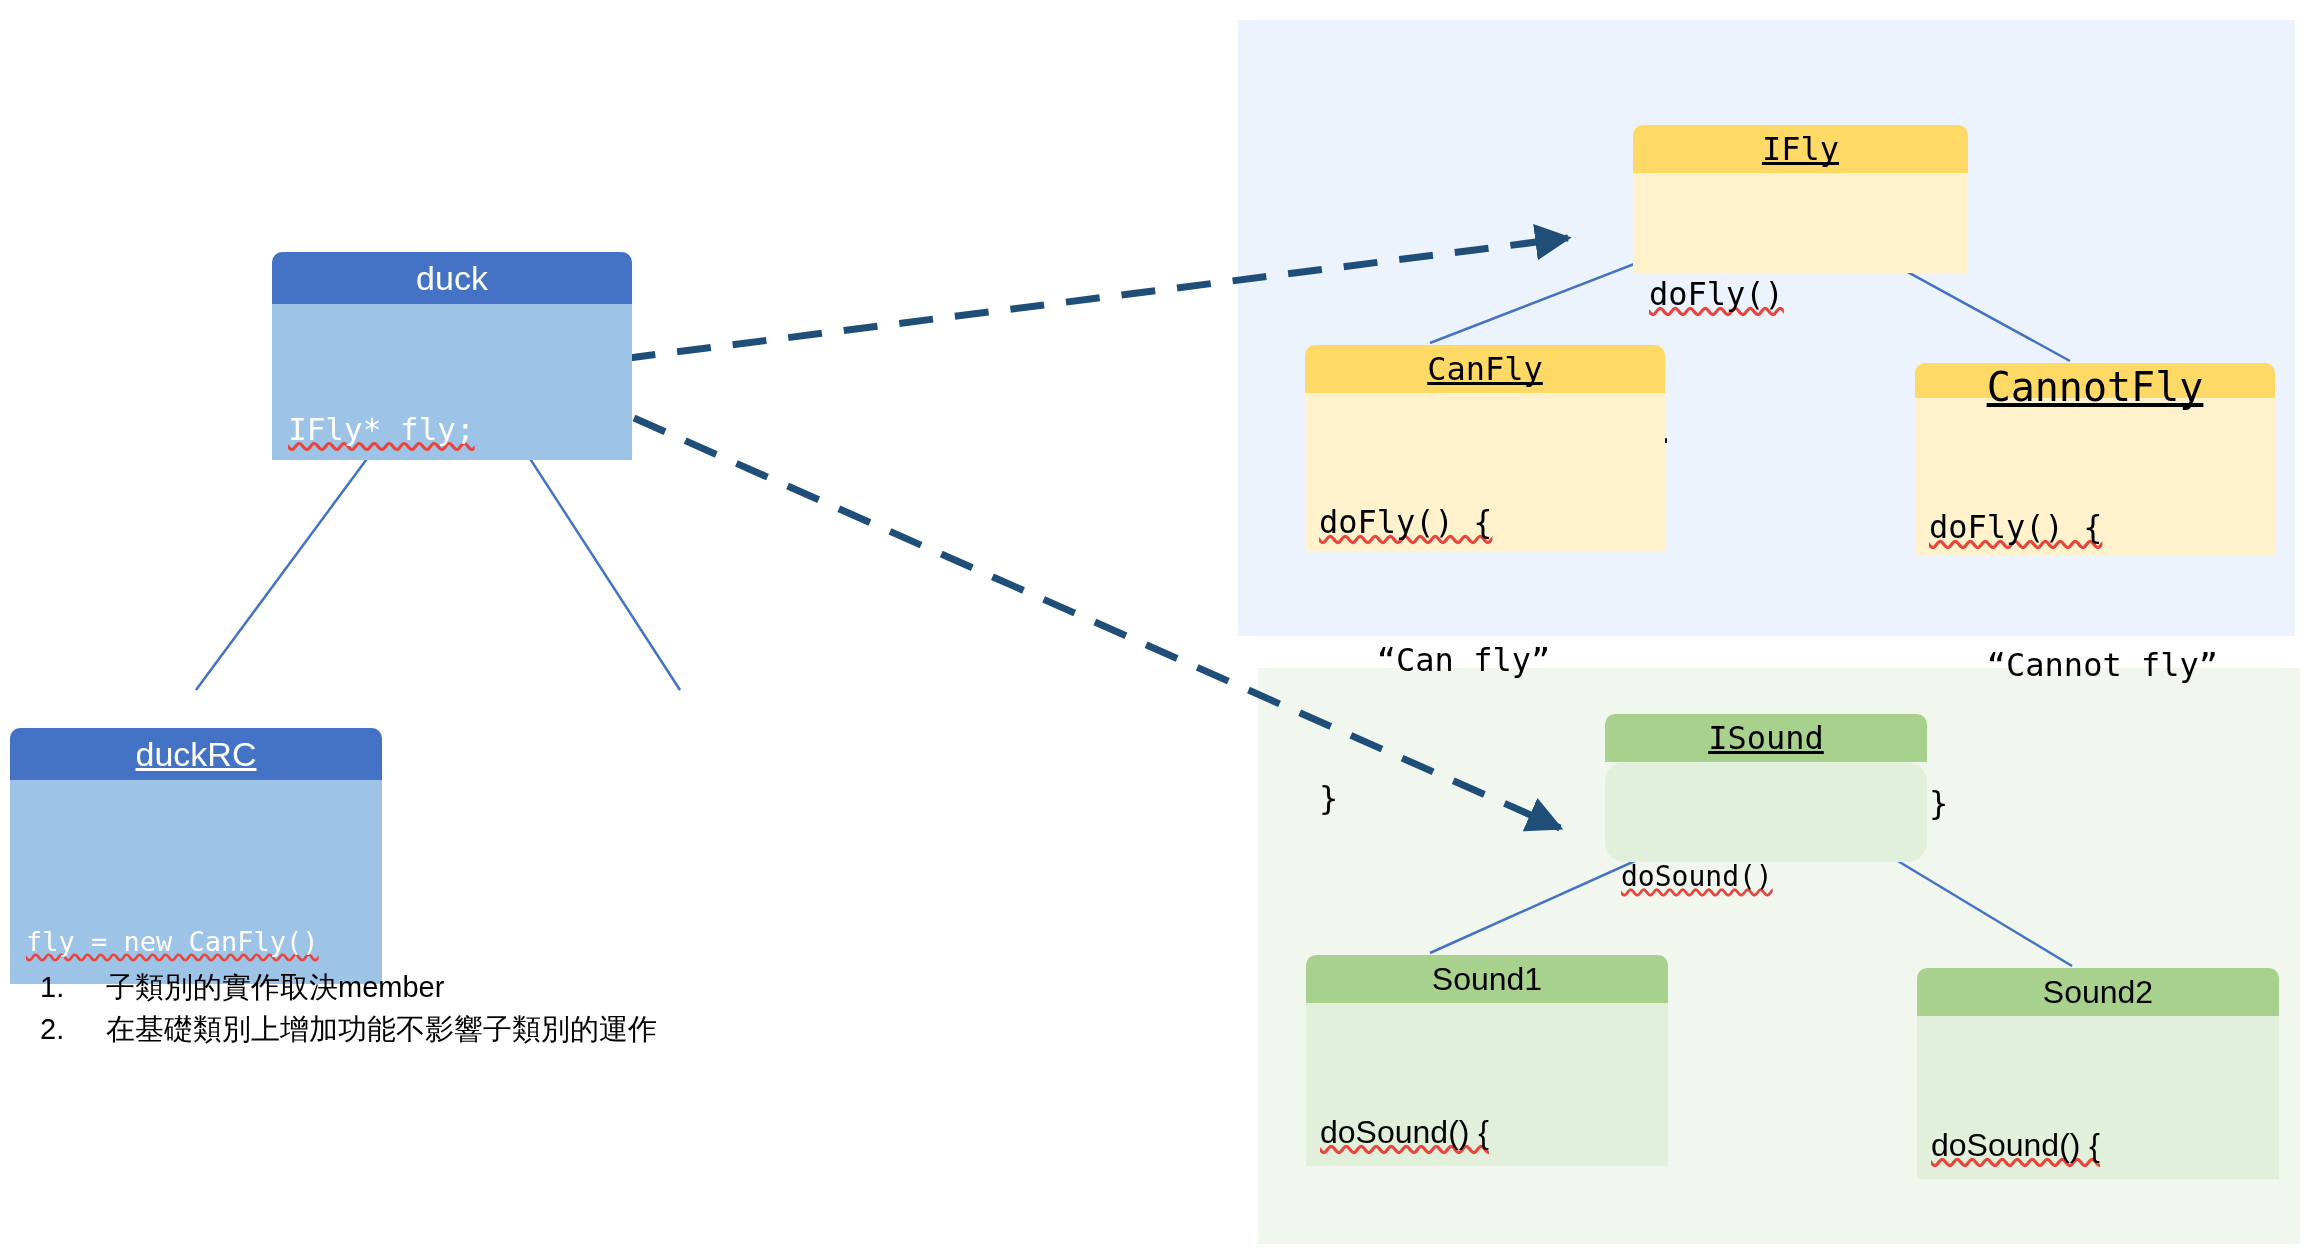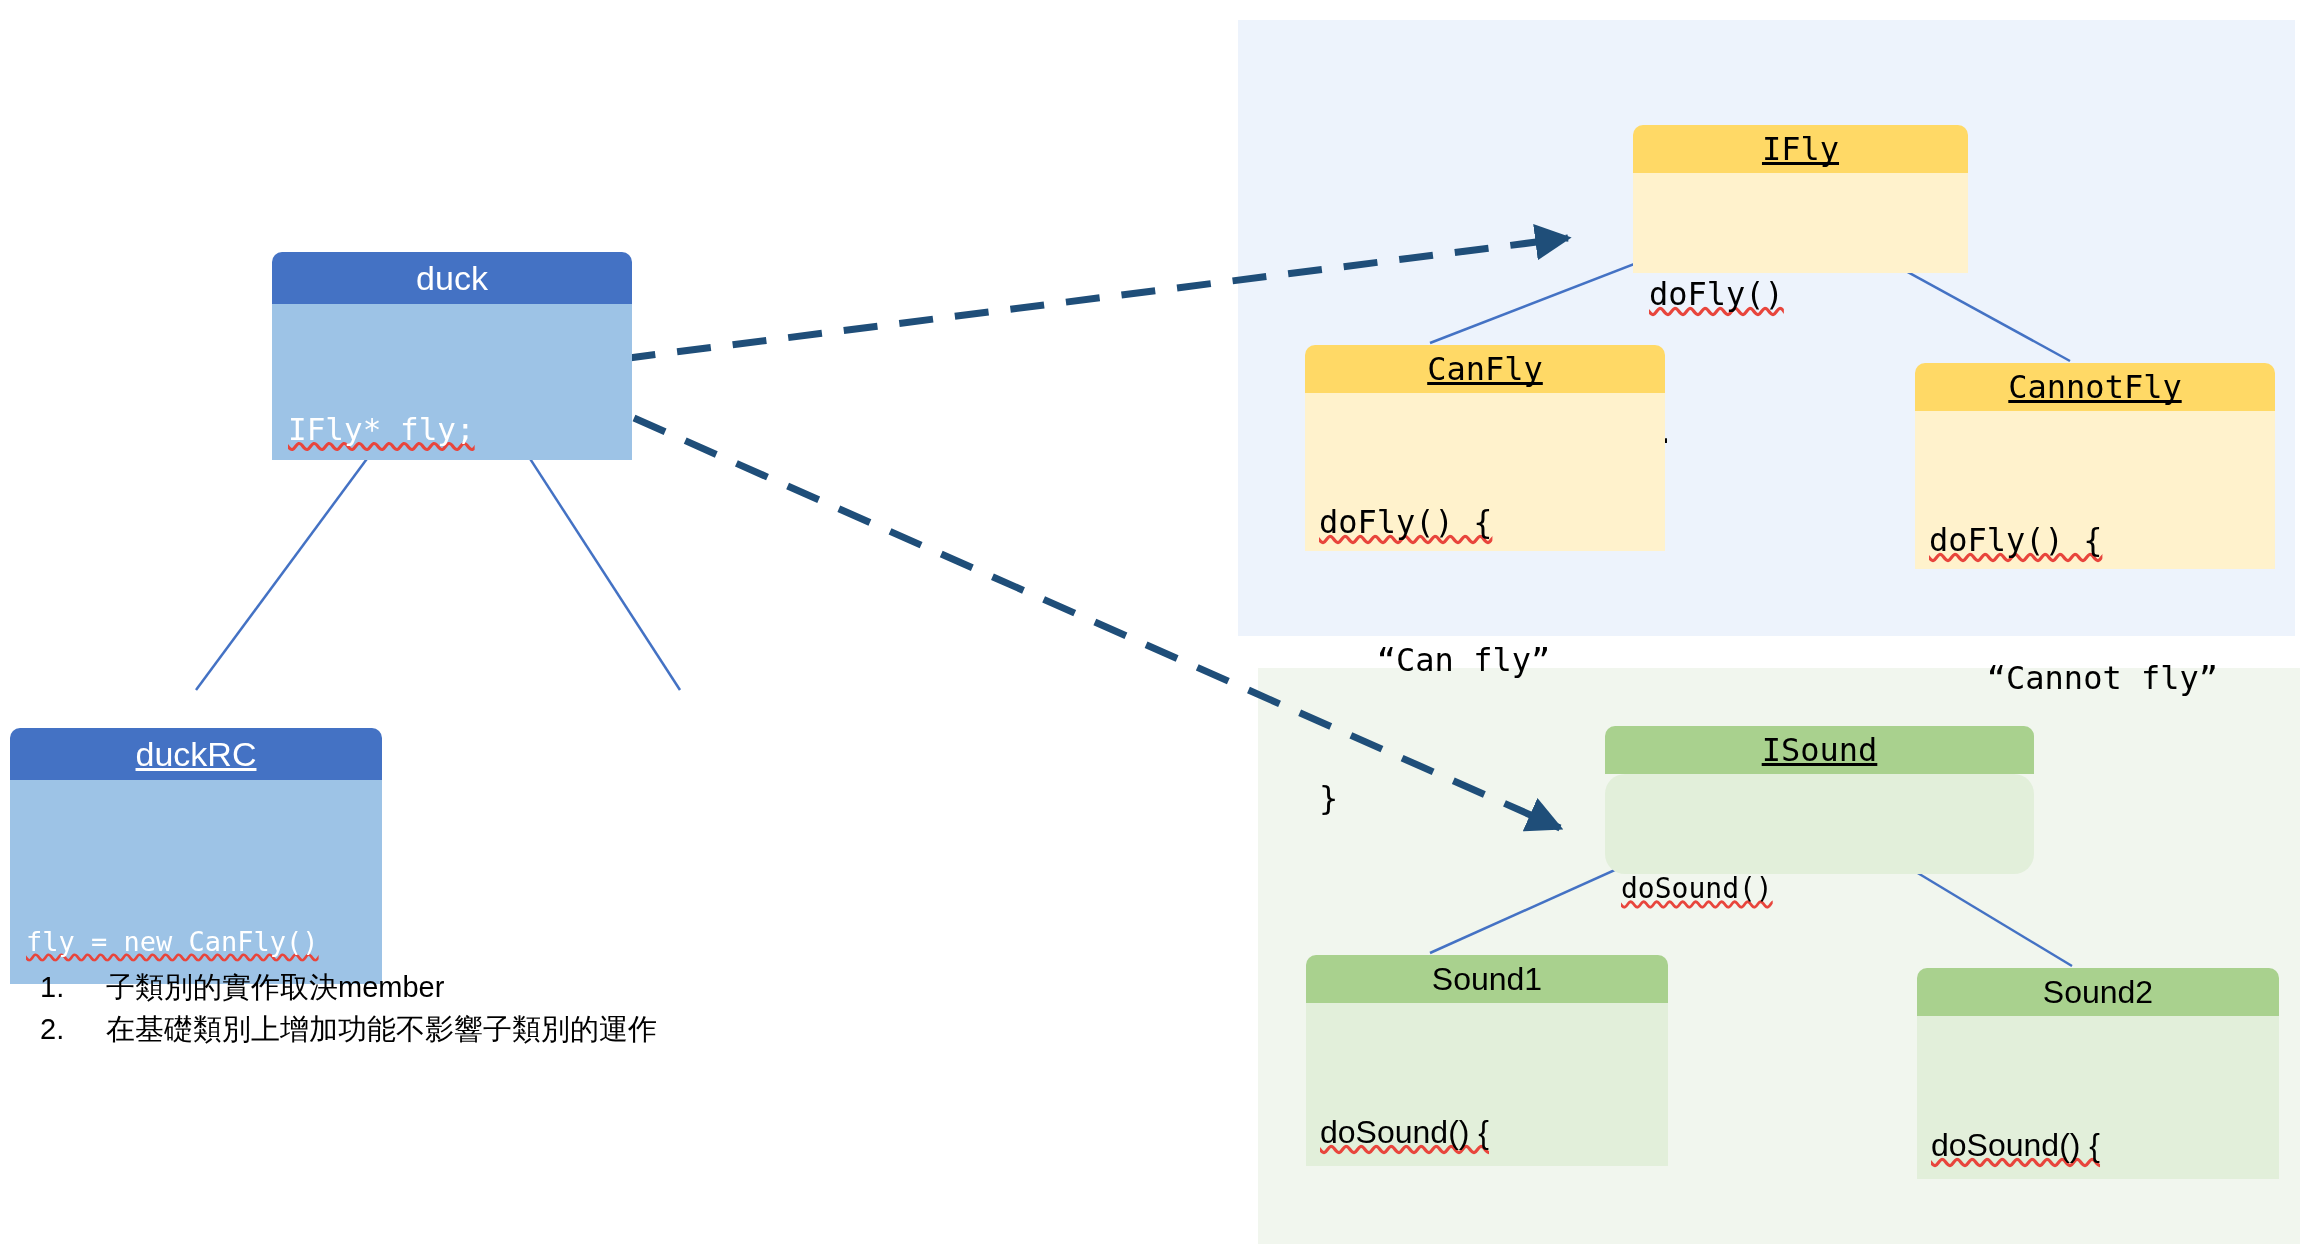--- a/index.html
+++ b/index.html
@@ -131,27 +131,27 @@
                     font-size: 32px; line-height: 46px; }
 
   #box-canfly { left: 1305px; top: 345px; width: 360px; height: 48px; }
   #box-canfly .hdr  { height: 48px; line-height: 48px; font-size: 32px;
                       font-family: "DejaVu Sans Mono", monospace; }
   #box-canfly .body { height: 158px; padding: 14px 14px 0 14px;
                       font-family: "DejaVu Sans Mono", monospace;
                       font-size: 32px; line-height: 46px; }
 
   #box-cannotfly { left: 1915px; top: 363px; width: 360px; height: 48px; }
-  #box-cannotfly .hdr  { height: 48px; line-height: 48px; font-size: 32px;
+  #box-cannotfly .hdr  { height: 35px; line-height: 48px; font-size: 40px;
                          font-family: "DejaVu Sans Mono", monospace; }
   #box-cannotfly .body { height: 158px; padding: 14px 14px 0 14px;
                          font-family: "DejaVu Sans Mono", monospace;
                          font-size: 32px; line-height: 46px; }
 
-  #box-isound { left: 1605px; top: 714px; width: 429px; height: 48px; margin-top: 12px; }
+  #box-isound { left: 1605px; top: 714px; width: 322px; height: 48px; }
   #box-isound .hdr  { height: 48px; line-height: 48px; font-size: 32px;
                       font-family: "DejaVu Sans Mono", monospace; }
   #box-isound .body { height: 100px; padding: 0 16px 0 16px;
                       font-family: "DejaVu Sans Mono", monospace;
                       font-size: 28px; line-height: 46px; border-radius: 20px; }
 
   #box-sound1 { left: 1306px; top: 955px; width: 362px; height: 48px; }
   #box-sound1 .hdr  { height: 48px; line-height: 48px; font-size: 32px; }
   #box-sound1 .body { height: 163px; padding: 14px 14px 0 14px;
                       font-size: 32px; line-height: 46px; }

